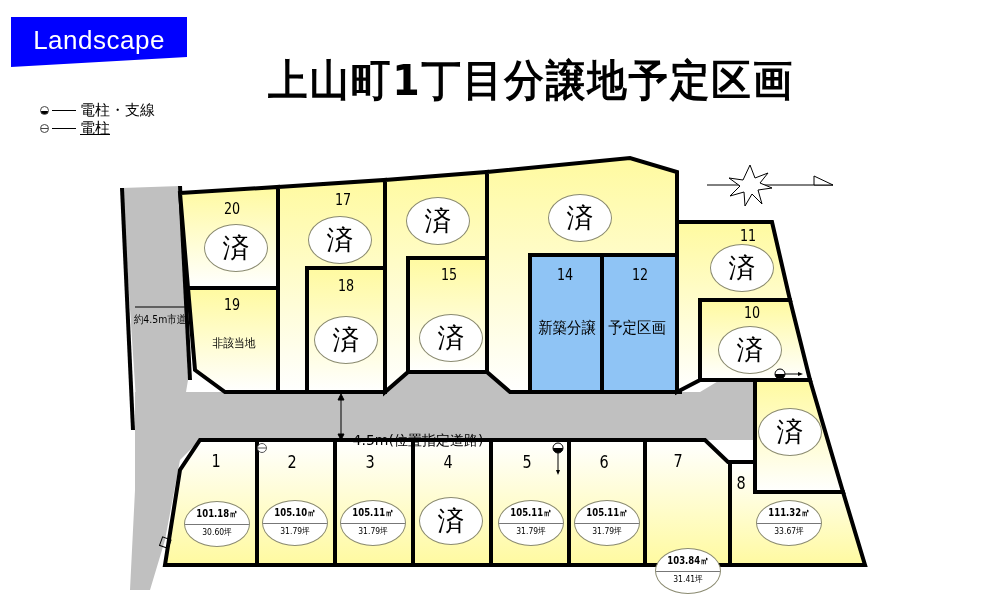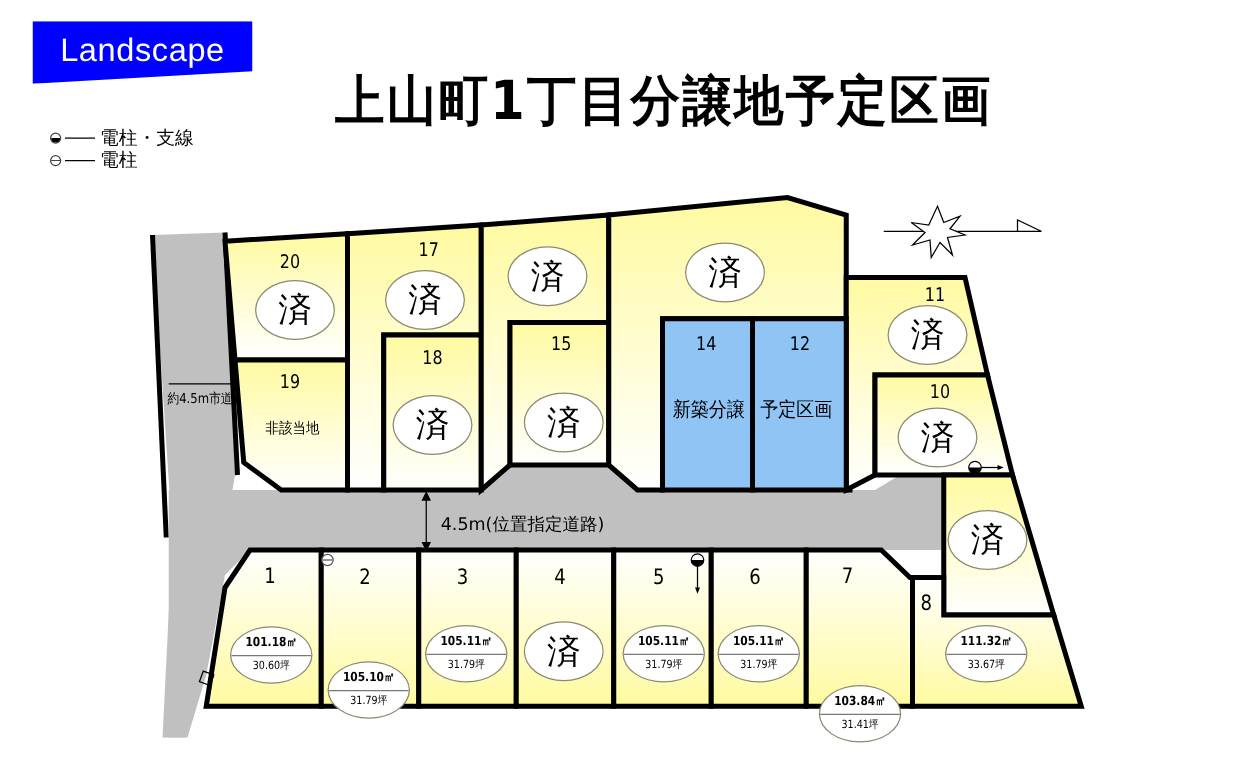--- a/index.html
+++ b/index.html
@@ -1,52 +1,52 @@
 <!DOCTYPE html>
 <html><head>
 <meta charset="utf-8">
 <style>
   html, body { margin:0; padding:0; background:#ffffff; }
   body { width:1000px; height:615px; position:relative; overflow:hidden; font-family:"DejaVu Sans", sans-serif; }
-  #badge { position:absolute; left:26px; top:17px; width:140px; height:50px; }
+  #badge { position:absolute; left:11px; top:17px; width:140px; height:50px; }
   #badge svg { position:absolute; left:0; top:0; }
   #badge span { position:absolute; left:0; top:8px; width:176px; text-align:center; color:#fff; font-family:"Liberation Sans", sans-serif; font-size:26px; letter-spacing:0.5px; }
   #title { position:absolute; left:268px; top:52px; font-family:"DejaVu Sans", sans-serif; font-size:43px; font-weight:bold; letter-spacing:2px; color:#000; transform:scaleX(0.92); transform-origin:left top; }
   .legend-row { position:absolute; left:40px; font-size:15px; color:#000; height:14px; line-height:14px; }
   .legend-row .sym { display:inline-block; width:9px; height:9px; border:1px solid #444; border-radius:50%; vertical-align:middle; margin-right:3px; position:relative; box-sizing:border-box; }
   .legend-row .line { display:inline-block; width:24px; border-top:1px solid #000; vertical-align:middle; margin-right:4px; }
   #map { position:absolute; left:0; top:0; }
   .lbl { position:absolute; font-family:"DejaVu Sans", sans-serif; color:#000; text-align:center; transform:translate(-50%,-50%); white-space:nowrap; }
   .num { font-size:15px; transform:translate(-50%,-50%) scaleX(0.85); }
   .sold { position:absolute; width:64px; height:48px; border:1px solid #8a8a70; border-radius:50%; background:#fff; transform:translate(-50%,-50%); display:flex; align-items:center; justify-content:center; font-size:27px; color:#000; box-sizing:border-box; }
   .area { position:absolute; width:66px; height:46px; border:1px solid #8a8a70; border-radius:50%; background:#fff; transform:translate(-50%,-50%); box-sizing:border-box; overflow:hidden; }
   .area .sqm { position:absolute; left:0; top:5px; width:100%; text-align:center; font-size:10px; font-weight:bold; transform:scaleX(0.85); }
   .area .tsubo { position:absolute; left:0; top:24px; width:100%; text-align:center; font-size:9px; transform:scaleX(0.85); }
   .area .divider { position:absolute; left:0; top:22px; width:100%; border-top:1px solid #777; }
   .planned { font-size:16px; transform:translate(-50%,-50%) scaleX(0.9); }
-  .road-lbl { font-size:14px; }
+  .road-lbl { font-size:14px;margin-top:21px; }
   .road-side { font-size:11px; transform:translate(-50%,-50%) scaleX(0.85); }
   .notapp { font-size:12px; transform:translate(-50%,-50%) scaleX(0.9); }
 </style>
 </head>
 <body>
 
 <div id="badge">
   <svg width="176" height="50">
     <polygon points="0,0 176,0 176,40 0,50" fill="#0000ff"></polygon>
   </svg>
   <span>Landscape</span>
 </div>
 
 <div id="title">上山町1丁目分譲地予定区画</div>
 
 <div class="legend-row" style="top:103px;">
   <span class="sym" style="background:linear-gradient(#fff 50%, #000 50%);"></span><span class="line"></span><span>電柱・支線</span>
 </div>
-<div class="legend-row" style="top:121px;">
+<div class="legend-row" style="top:121px;text-decoration:underline;">
   <span class="sym" style="background:linear-gradient(#fff 45%, #444 45%, #444 55%, #fff 55%);"></span><span class="line"></span><span>電柱</span>
 </div>
 
 <svg id="map" width="1000" height="615">
   <defs>
     <linearGradient id="lotgrad" x1="0" y1="0" x2="0" y2="1">
       <stop offset="0" stop-color="#fffaa0"></stop>
       <stop offset="1" stop-color="#ffffff"></stop>
     </linearGradient>
     <linearGradient id="lotgradUp" x1="0" y1="1" x2="0" y2="0">
@@ -166,21 +166,21 @@
 <div class="lbl road-lbl" style="left:418px;top:420px;">4.5m(位置指定道路)</div>
 
 <div class="lbl num" style="left:216px;top:461px;font-size:17px;">1</div>
 <div class="area" style="left:217px;top:524px;">
   <div class="sqm">101.18㎡</div>
   <div class="divider"></div>
   <div class="tsubo">30.60坪</div>
 </div>
 
 <div class="lbl num" style="left:292px;top:462px;font-size:17px;">2</div>
-<div class="area" style="left:295px;top:523px;margin-top:29px;">
+<div class="area" style="left:295px;top:523px;">
   <div class="sqm">105.10㎡</div>
   <div class="divider"></div>
   <div class="tsubo">31.79坪</div>
 </div>
 
 <div class="lbl num" style="left:370px;top:462px;font-size:17px;">3</div>
 <div class="area" style="left:373px;top:523px;">
   <div class="sqm">105.11㎡</div>
   <div class="divider"></div>
   <div class="tsubo">31.79坪</div>

